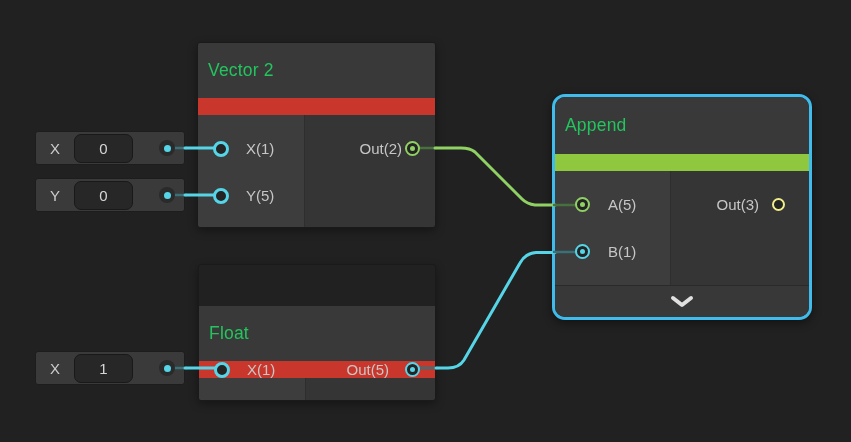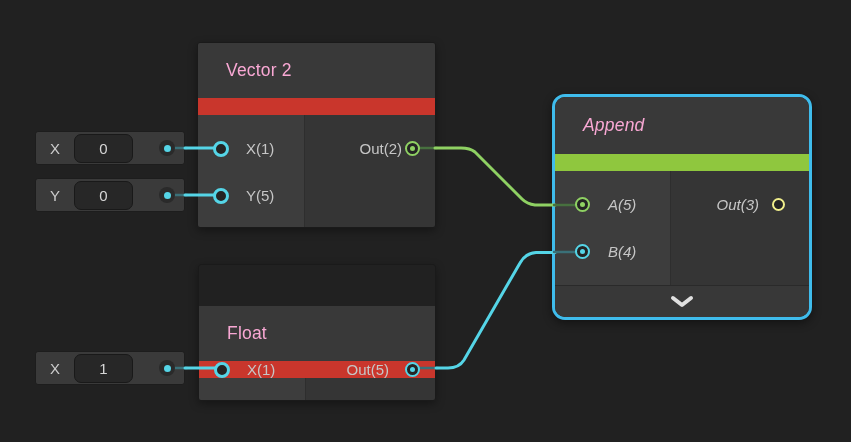--- a/index.html
+++ b/index.html
@@ -10,36 +10,35 @@
     -webkit-font-smoothing:antialiased;
   }
   
   .node {
     position:absolute; box-sizing:border-box;
     border:1px solid #1a1a1a; border-radius:3px;
     box-shadow:0 3px 8px rgba(0,0,0,0.35);
     overflow:hidden; display:flex; flex-direction:column;
   }
   .node-title {
-    flex:0 0 auto; color:#f9a8d4; font-size:17.5px; letter-spacing:0.2px;
-    display:flex; align-items:center; padding-left:28px;
+    flex:0 0 auto; color:#22c55e; font-size:17.5px; letter-spacing:0.2px;
+    display:flex; align-items:center; padding-left:10px;
     background:#393939;
   }
   .node-bar { flex:0 0 auto; }
   .node-body { flex:1 1 auto; display:flex; position:relative; }
   .col-left  { background:#3d3d3d; border-right:1px solid #2e2e2e; }
   .col-right { background:#353535; flex:1 1 auto; }
   .node-footer {
     flex:0 0 auto; background:#383838; border-top:1px solid #2a2a2a;
     display:flex; align-items:center; justify-content:center;
   }
   .node.selected {
     border-width:3px; border-radius:13px;
     box-shadow:0 3px 10px rgba(0,0,0,0.45);
-    font-style:italic;
   }
   
   .port {
     position:absolute; box-sizing:border-box; z-index:3;
     width:15px; height:15px; border-radius:50%;
     background:#242424; border:2.5px solid #888;
     display:flex; align-items:center; justify-content:center;
   }
   .port.thick { width:16px; height:16px; border-width:3.5px; }
   .port.small { width:13px; height:13px; border-width:2.5px; }
@@ -145,21 +144,21 @@
         <polyline points="4,3 13,10 22,3" fill="none" stroke-width="4" stroke-linecap="round" stroke-linejoin="round" stroke="#e0e0e0"></polyline>
       </svg>
     </div>
     <span class="port" style="left: 20px; top: 100px; border-color: rgb(143, 209, 99);">
       <span class="pdot" style="background-color: rgb(143, 209, 99);"></span>
     </span>
     <span class="port-label" style="left:53px; top:98px;">A(5)</span>
     <span class="port" style="left: 20px; top: 147px; border-color: rgb(85, 213, 231);">
       <span class="pdot" style="background-color: rgb(85, 213, 231);"></span>
     </span>
-    <span class="port-label" style="left:53px; top:145px;">B(4)</span>
+    <span class="port-label" style="left:53px; top:145px;">B(1)</span>
     <span class="port-label" style="right:50px; top:98px;text-align:center;">Out(3)</span>
     <span class="port small" style="left: 217px; top: 101px; border-color: rgb(240, 238, 139);"></span>
   </div>
 
   <svg class="wires" width="851" height="442" viewBox="0 0 851 442">
 
     <g>
       <path d="M167,148 H187" stroke-width="2.5" stroke="#3a7078"></path>
       <path d="M185,148 H216" stroke-width="3" stroke="#55d5e7"></path>
     </g>

